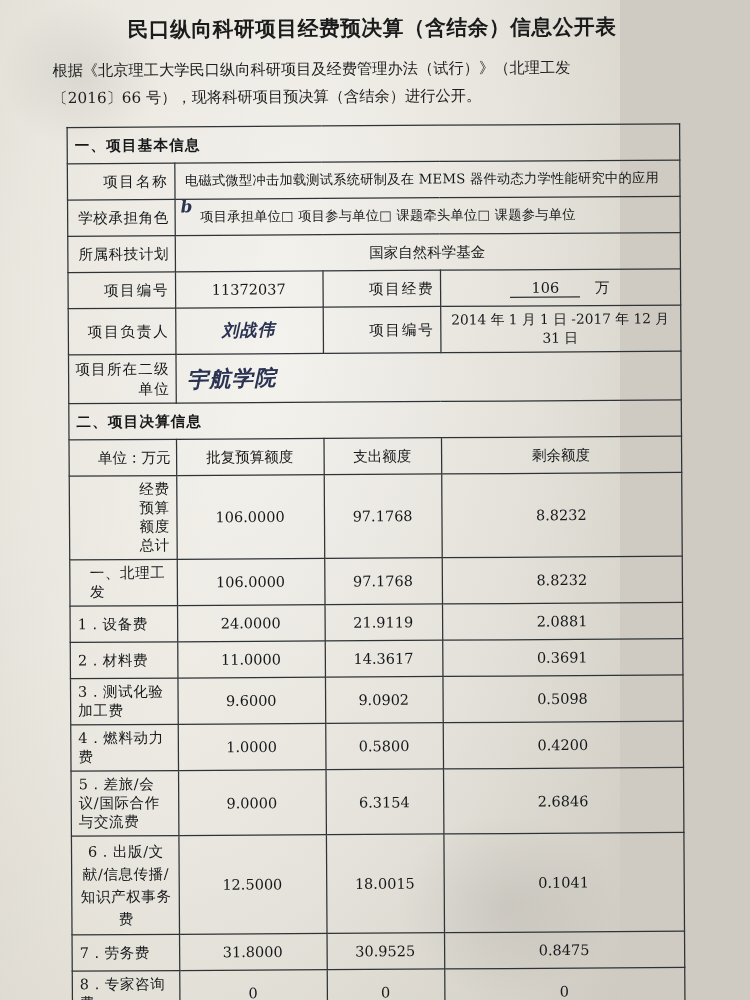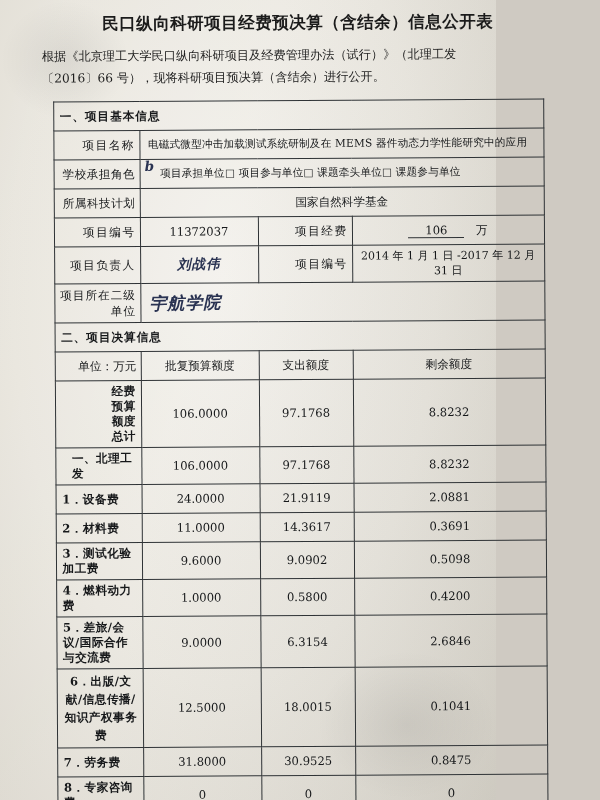--- a/index.html
+++ b/index.html
@@ -75,21 +75,20 @@
     font-size: 11.8px;
     margin-left: 31px;
   }
   .lbl-narrow { letter-spacing: 0.5px; }
   .ctr { text-align: center; }
   .lft { text-align: left; padding-left: 8px !important; }
   .item {
     text-align: left;
     padding-left: 6px !important;
     letter-spacing: 0.5px;
-    font-weight: bold;
   }
   .num { text-align: center; font-family: "DejaVu Serif", "Liberation Serif", serif; font-size: 11.8px; }
   .tall { height: 34px; }
   .taller { height: 40px; }
   
   .hand {
     font-family: "DejaVu Serif", "Liberation Serif", serif;
     font-style: italic;
     font-weight: bold;
     color: #2a3352;

